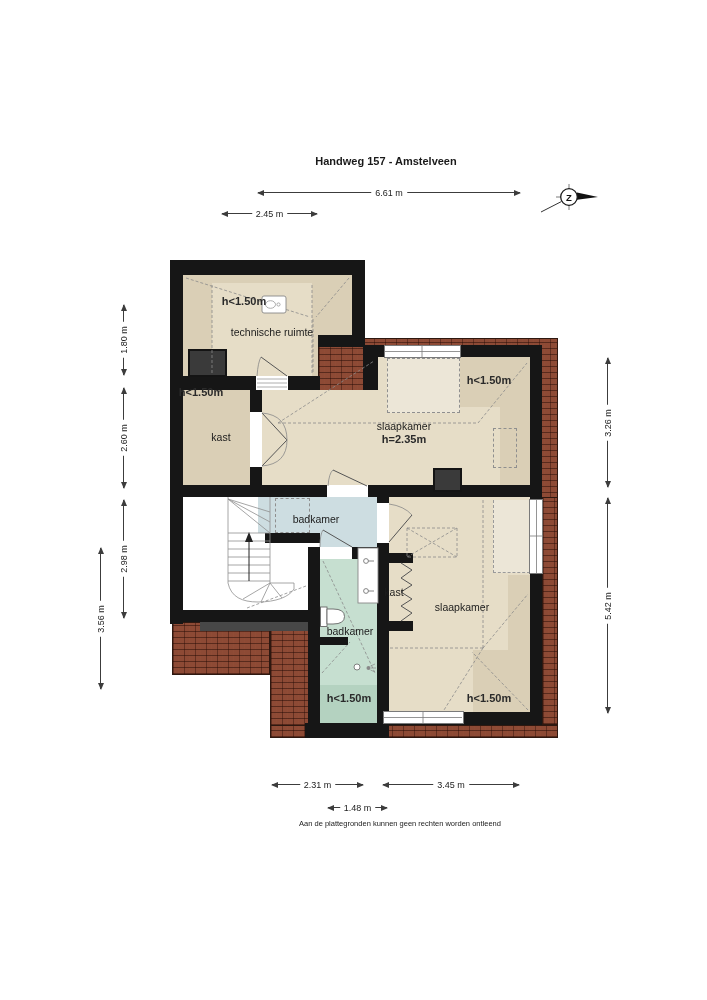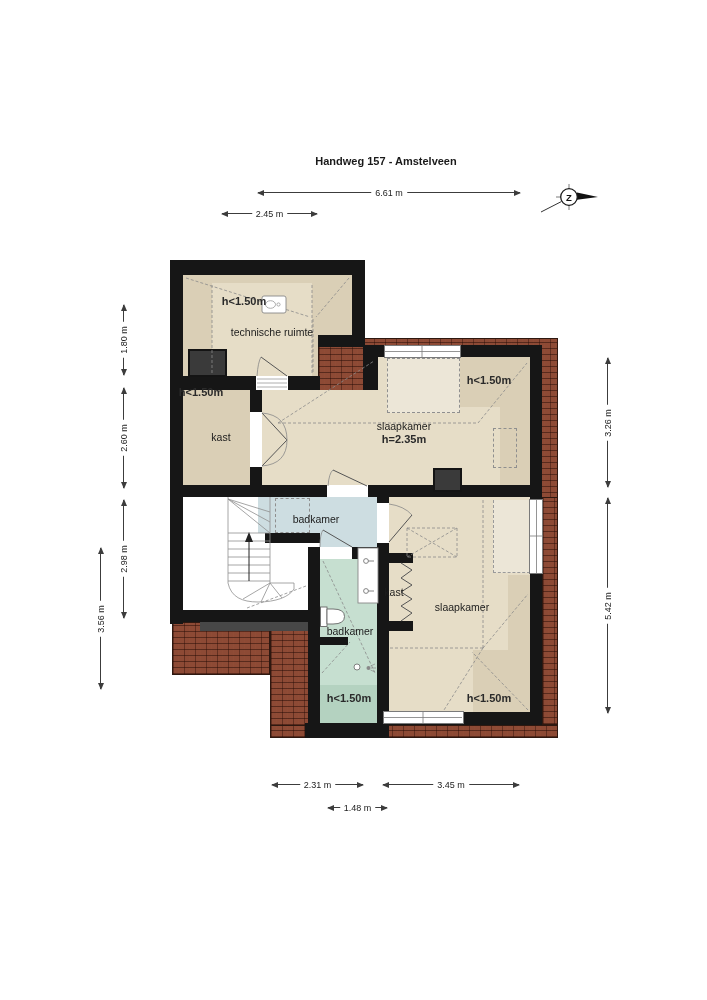--- a/index.html
+++ b/index.html
@@ -228,13 +228,14 @@
     <span>2.31 m</span>
   </div>
 <div class="hdim" style="left:383px;top:784px;width:136px">
     <span>3.45 m</span>
   </div>
 <div class="hdim" style="left:328px;top:807px;width:59px">
     <span>1.48 m</span>
   </div>
 
 <div class="footer">
+  <div>Aan de plattegronden kunnen geen rechten worden ontleend</div>
 </div>
 
 </body></html>

